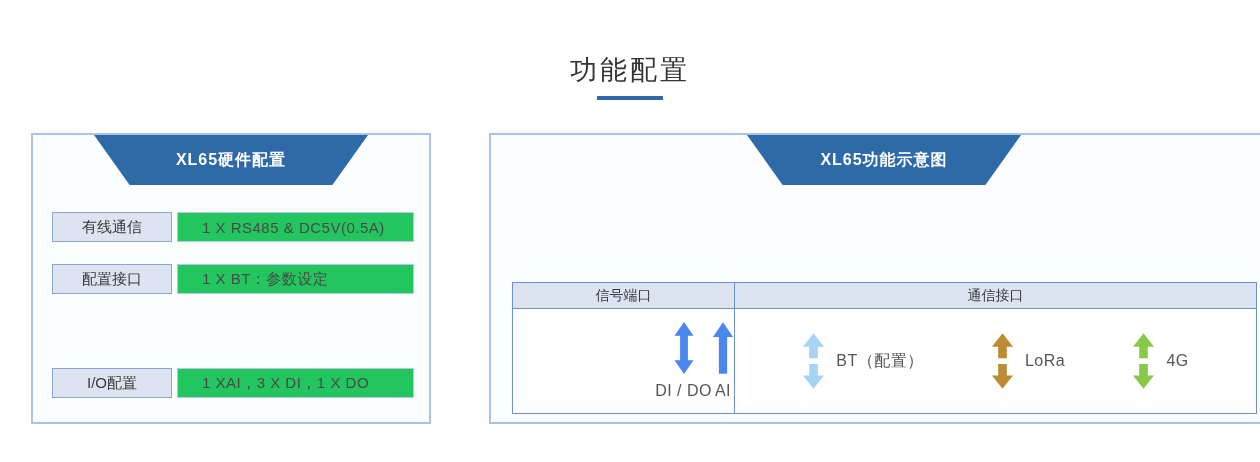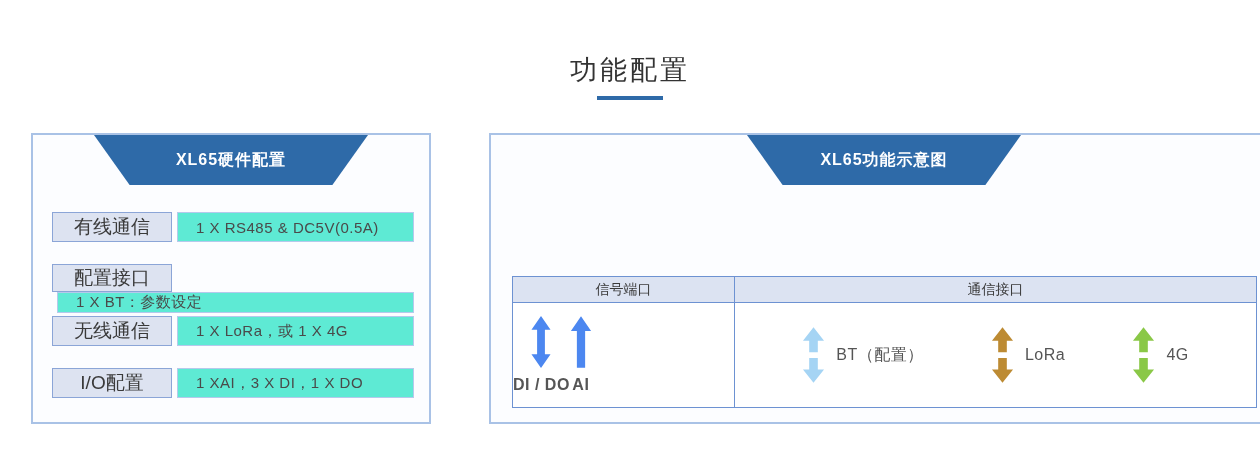--- a/index.html
+++ b/index.html
@@ -21,42 +21,42 @@
   .trapezoid { position:absolute; top:0; left:50%; transform:translateX(-50%);
     width:274px; height:50px; background:#2e6aa8;
     clip-path:polygon(0 0, 100% 0, 87% 100%, 13% 100%);
     color:#ffffff; font-size:16px; font-weight:bold; text-align:center;
     line-height:50px; letter-spacing:1px; }
 
   
   .hw-row { position:absolute; left:19px; width:362px; height:30px; display:flex; }
   .hw-label { width:120px; height:30px; background:#dde3f1; border:1px solid #8ba5d7;
     display:flex; align-items:center; justify-content:center;
-    font-size:19px; color:#3a3a3a; }
-  .hw-value { margin-left:5px; flex:1; height:30px; background:#5eead4;
+    font-size:15px; color:#3a3a3a; }
+  .hw-value { margin-left:5px; flex:1; height:30px; background:#22c55e;
     border:1px solid #b5c9ec; display:flex; align-items:center;
-    padding-left:18px; font-size:15px; color:#4a4a4a; letter-spacing:0.5px; }
-  .row-0 { top:77px; } .row-1 { top:129px;flex-direction:column; } .row-2 { top:181px; } .row-3 { top:233px; }
+    padding-left:24px; font-size:15px; color:#4a4a4a; letter-spacing:0.5px; }
+  .row-0 { top:77px; } .row-1 { top:129px; } .row-2 { top:181px; } .row-3 { top:233px; }
 
   
   .protocol-bar { position:absolute; left:21px; top:78px; width:745px; height:27px;
     background:#dce3f2; border:1px solid #7d9fd8; display:flex; align-items:center;
     justify-content:center; font-size:15px; color:#3a3a3a; letter-spacing:0.5px; }
 
-  .func-table { position:absolute; left:21px; top:141px; width:745px; height:132px;
+  .func-table { position:absolute; left:21px; top:147px; width:745px; height:132px;
     border:1px solid #6d92d2; display:flex; flex-direction:column; background:#ffffff; }
   .table-header { display:flex; height:26px; background:#dce3f2;
     border-bottom:1px solid #6d92d2; flex:0 0 26px; }
   .th { display:flex; align-items:center; justify-content:center;
     font-size:14px; color:#3a3a3a; }
   .th-signal { width:222px; border-right:1px solid #6d92d2; }
   .th-comm   { flex:1; }
   .table-body { display:flex; flex:1; }
   .td-signal { width:222px; border-right:1px solid #6d92d2;
-    display:flex; align-items:center; justify-content:flex-start;font-weight:bold; }
+    display:flex; align-items:center; justify-content:flex-end; }
   .td-comm { flex:1; display:flex; align-items:center; justify-content:space-evenly; }
 
   .port-group { display:flex; flex-direction:column; align-items:center; }
   .port-group .arrow { height:52px; }
   .port-label { margin-top:8px; font-size:16px; color:#555555; letter-spacing:0.5px; }
 
   .iface-group { display:flex; flex-direction:row; align-items:center; }
   .iface-label { margin-left:11px; font-size:16px; color:#555555; letter-spacing:0.5px; }
 
   svg { display:block; }
@@ -72,24 +72,20 @@
 <div class="panel panel-left">
   <div class="trapezoid">XL65硬件配置</div>
 
   <div class="hw-row row-0">
     <div class="hw-label">有线通信</div>
     <div class="hw-value">1 X RS485 &amp; DC5V(0.5A)</div>
   </div>
   <div class="hw-row row-1">
     <div class="hw-label">配置接口</div>
     <div class="hw-value">1 X BT：参数设定</div>
-  </div>
-  <div class="hw-row row-2">
-    <div class="hw-label">无线通信</div>
-    <div class="hw-value">1 X LoRa，或 1 X 4G</div>
   </div>
   <div class="hw-row row-3">
     <div class="hw-label">I/O配置</div>
     <div class="hw-value">1 XAI，3 X DI，1 X DO</div>
   </div>
 </div>
 
 <div class="panel panel-right">
   <div class="trapezoid">XL65功能示意图</div>
 

